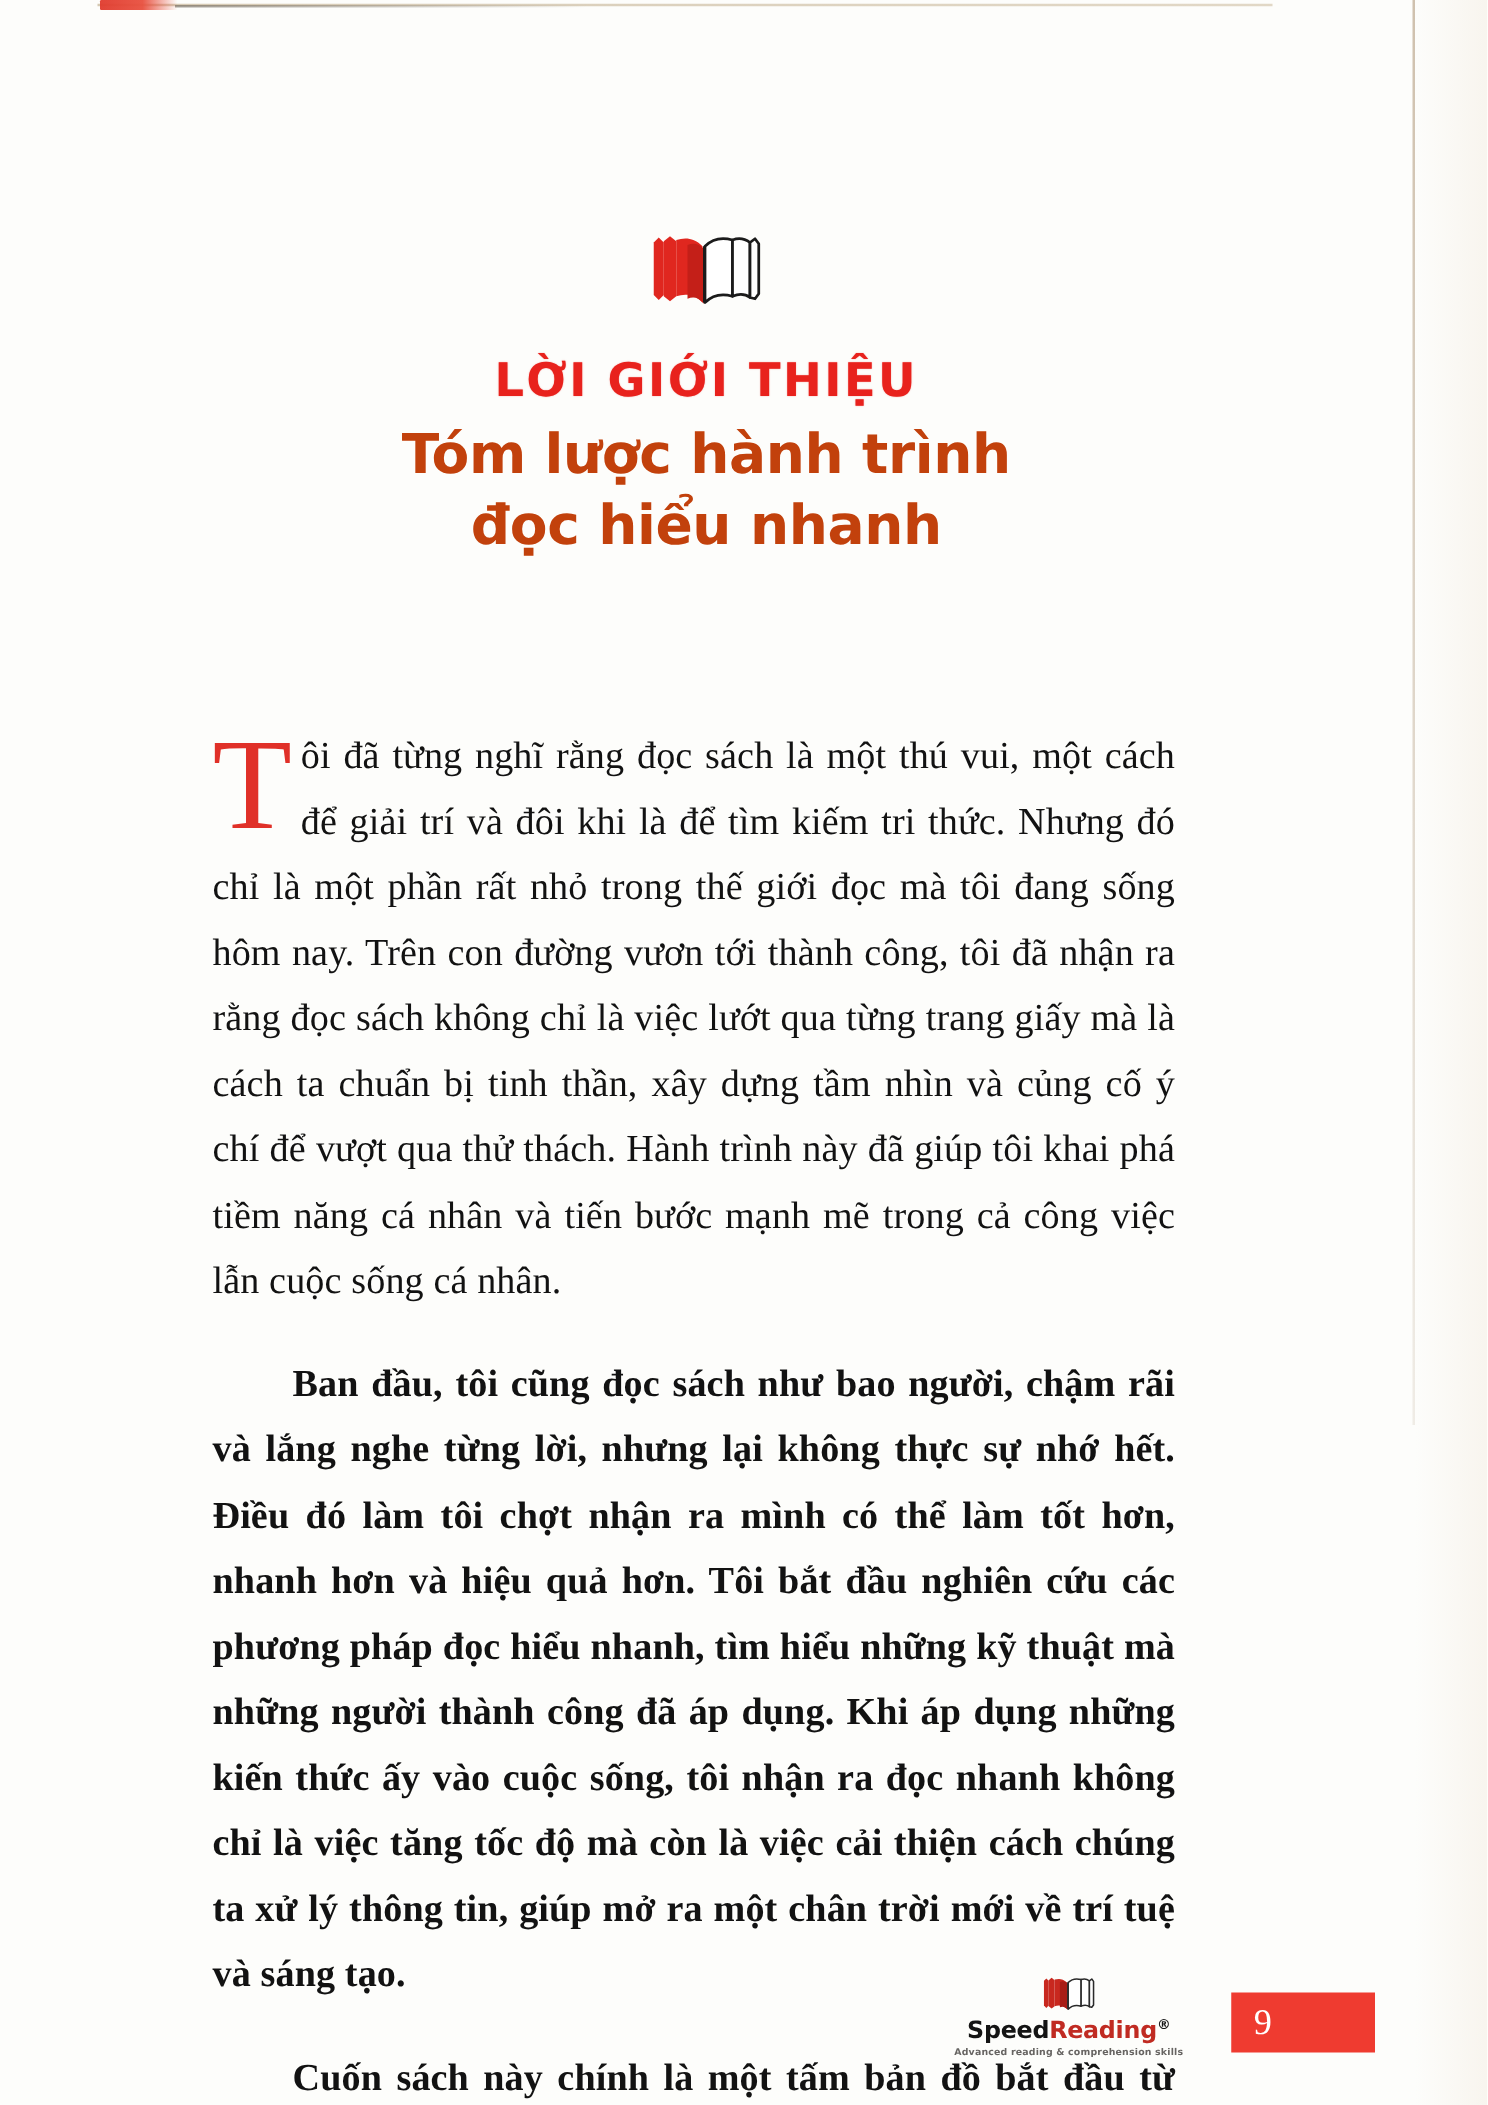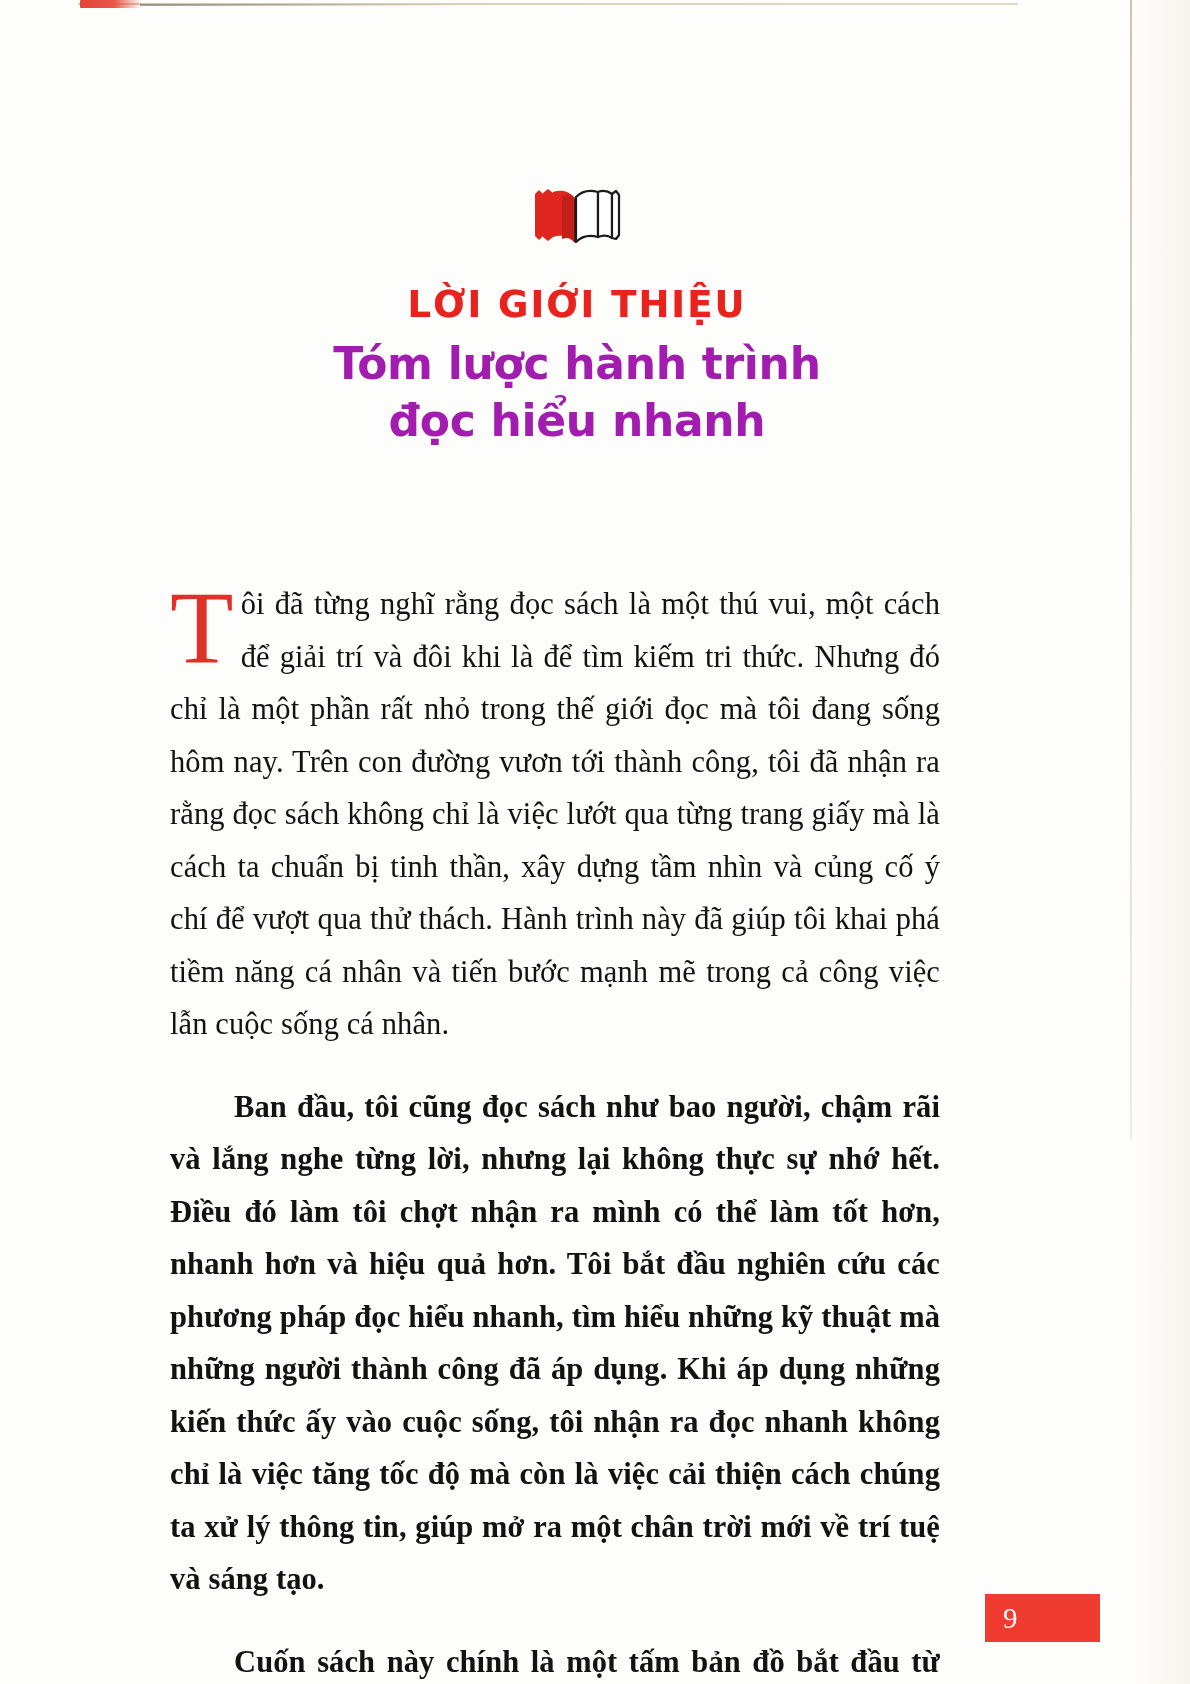--- a/index.html
+++ b/index.html
@@ -58,21 +58,21 @@
     right: 0;
     top: 0;
     width: 58px;
     height: 1684px;
     background: linear-gradient(to right, rgba(252,250,246,0), rgba(247,243,236,.85));
   }
 
   
   .header {
     position: absolute;
-    left: 12px;
+    left: 0;
     top: 180px;
     width: 1130px;
     text-align: center;
   }
   .book-icon {
     display: block;
     margin: 0 auto 34px auto;
     width: 96px;
     height: 72px;
   }
@@ -83,21 +83,21 @@
     letter-spacing: 2.0px;
     color: #e8221d;
     line-height: 1.05;
     margin: 0 0 10px 0;
     text-shadow: 0 0 1px rgba(232,34,29,.55);
   }
   .title {
     font-family: "DejaVu Sans", sans-serif;
     font-weight: 700;
     font-size: 44px;
-    color: #a21caf;
+    color: #c2410c;
     line-height: 1.30;
     margin: 0;
     letter-spacing: -0.3px;
   }
 
   
   .body-col {
     position: absolute;
     left: 170px;
     top: 578px;
@@ -224,19 +224,33 @@
   </div>
 
   <div class="body-col">
     <p class="para dropcap-para"><span class="dropcap">T</span><span>ôi đã từng nghĩ rằng đọc sách là một thú vui, một cách để giải trí và đôi khi là để tìm kiếm tri thức. Nhưng đó chỉ là một phần rất nhỏ trong thế giới đọc mà tôi đang sống hôm nay. Trên con đường vươn tới thành công, tôi đã nhận ra rằng đọc sách không chỉ là việc lướt qua từng trang giấy mà là cách ta chuẩn bị tinh thần, xây dựng tầm nhìn và củng cố ý chí để vượt qua thử thách. Hành trình này đã giúp tôi khai phá tiềm năng cá nhân và tiến bước mạnh mẽ trong cả công việc lẫn cuộc sống cá nhân.</span></p>
     <p class="para indent">Ban đầu, tôi cũng đọc sách như bao người, chậm rãi và lắng nghe từng lời, nhưng lại không thực sự nhớ hết. Điều đó làm tôi chợt nhận ra mình có thể làm tốt hơn, nhanh hơn và hiệu quả hơn. Tôi bắt đầu nghiên cứu các phương pháp đọc hiểu nhanh, tìm hiểu những kỹ thuật mà những người thành công đã áp dụng. Khi áp dụng những kiến thức ấy vào cuộc sống, tôi nhận ra đọc nhanh không chỉ là việc tăng tốc độ mà còn là việc cải thiện cách chúng ta xử lý thông tin, giúp mở ra một chân trời mới về trí tuệ và sáng tạo.</p>
     <p class="para indent">Cuốn sách này chính là một tấm bản đồ bắt đầu từ những bước đi đầu tiên của tôi trên con đường ấy. Qua từng</p>
   </div>
 
   <div class="footer">
 
+    <div class="logo-wrap">
+      <svg class="logo-icon" viewBox="0 0 96 72">
+        <path d="M6 14 L10 10 L14 14 L14 56 L10 60 L6 56 Z" fill="#c8281f"></path>
+        <path d="M14 13 L19 9 L24 13 L24 57 L19 61 L14 57 Z" fill="#c8281f"></path>
+        <path d="M24 12 C31 10, 38 10, 45 17 L45 62 C38 55, 31 55, 24 57 Z" fill="#c8281f"></path>
+        <path d="M33 16 C38 14, 42 15, 46 19 L46 63 C42 58, 38 57, 33 59 Z" fill="#a81d16"></path>
+        <path d="M47 17 C54 10, 62 10, 69 12 L69 57 C62 55, 54 55, 47 62 Z" fill="#ffffff" stroke="#2a2a2a" stroke-width="2.6" stroke-linejoin="round"></path>
+        <path d="M69 12 C74 10, 79 11, 83 14 L83 58 C79 55, 74 55, 69 57 Z" fill="#ffffff" stroke="#2a2a2a" stroke-width="2.6" stroke-linejoin="round"></path>
+        <path d="M83 14 L87 11 L90 15 L90 55 L87 59 L83 58 Z" fill="#ffffff" stroke="#2a2a2a" stroke-width="2.6" stroke-linejoin="round"></path>
+        <path d="M46.5 17 L46.5 62" stroke="#2a2a2a" stroke-width="2.6"></path>
+      </svg>
+      <div class="logo-word"><span>Speed</span><span class="rd">Reading</span><span class="reg">®</span></div>
+      <div class="logo-tag">Advanced reading &amp; comprehension skills</div>
+    </div>
 
     <div class="page-num-box">
       <span class="page-num">9</span>
     </div>
   </div>
 
 </div>
 
 </body></html>

